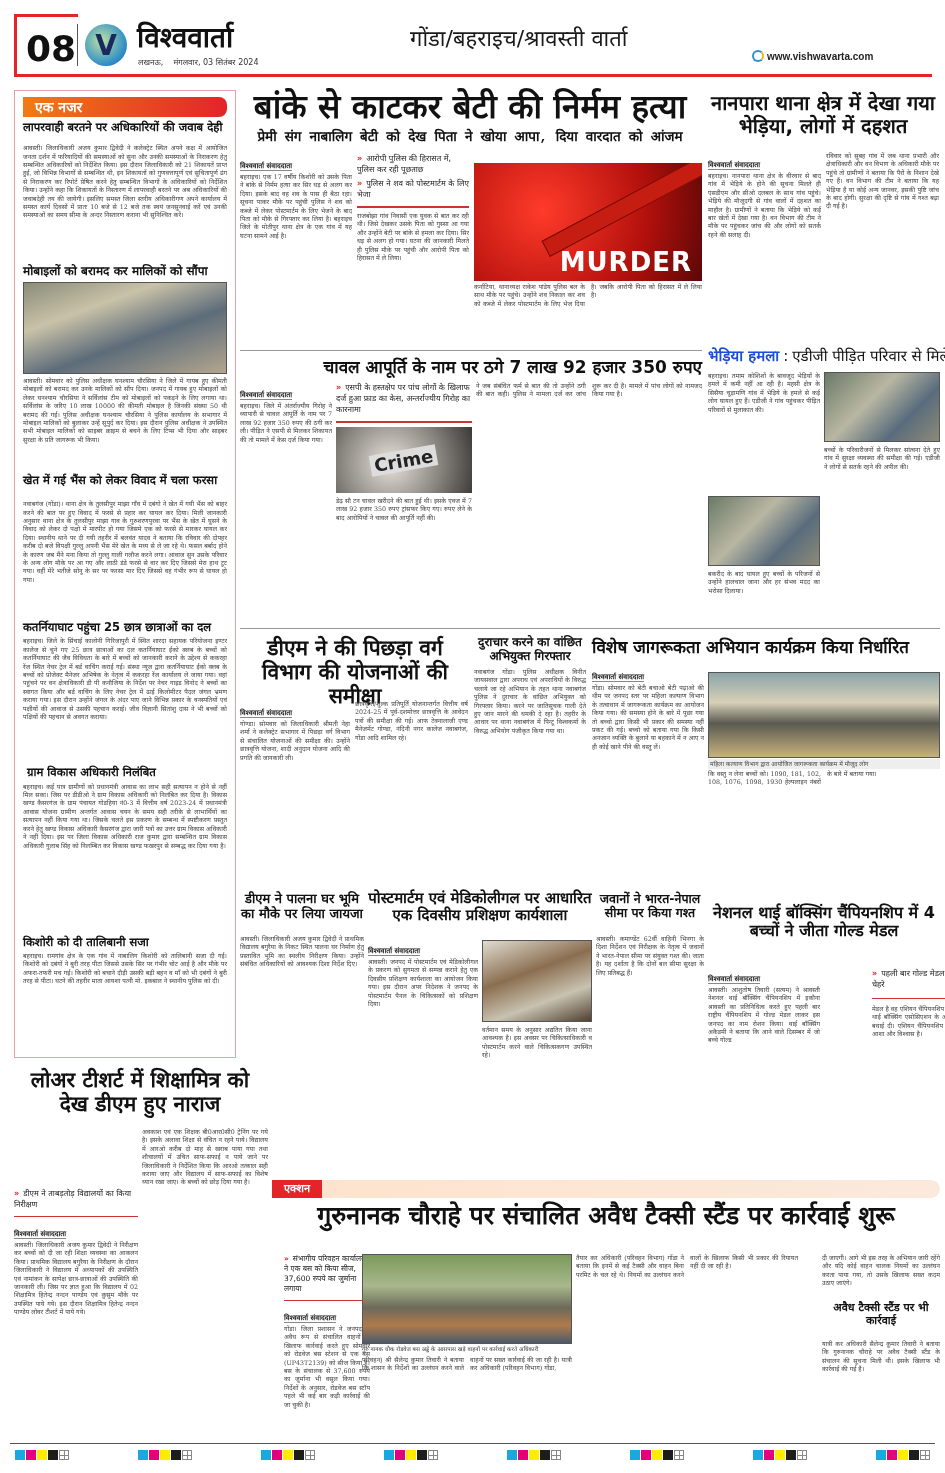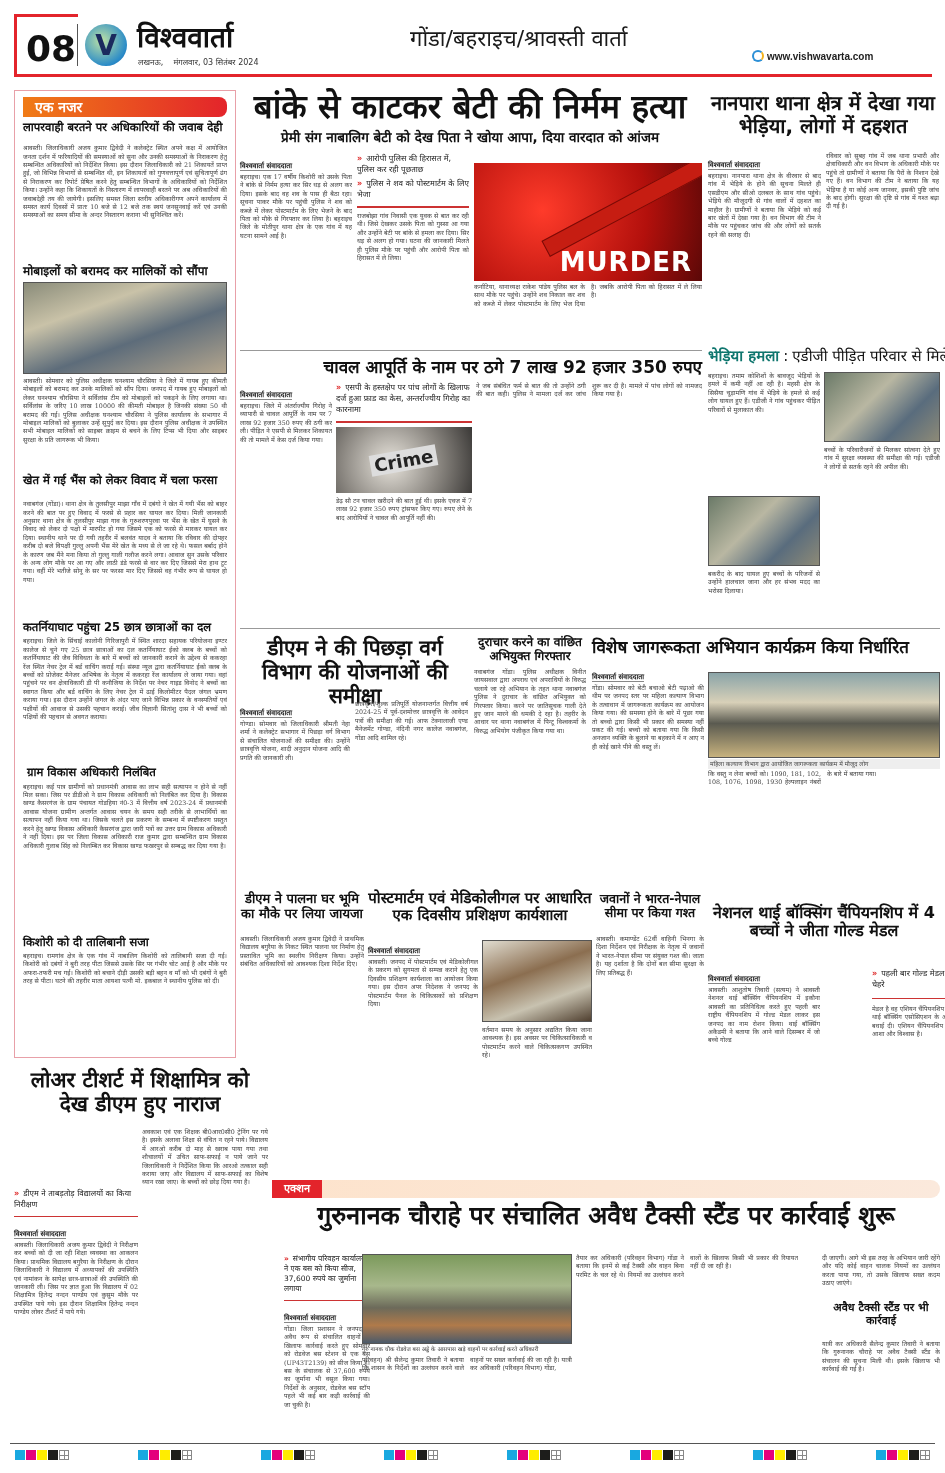--- a/index.html
+++ b/index.html
@@ -49,21 +49,21 @@
   <h3 class="hd" style="font-size:11.5px;margin:3px 0;">कतर्नियाघाट पहुंचा 25 छात्र छात्राओं का दल</h3>
   <p class="txt" style="height:126px;">बहराइच। जिले के सिंचाई कालोनी गिरिजापुरी में स्थित शारदा सहायक परियोजना इण्टर कालेज से चुने गए 25 छात्र छात्राओं का दल कतर्नियाघाट ईको क्लब के बच्चों को कतर्नियाघाट की जैव विविधता के बारे में बच्चों को जानकारी कराने के उद्देश्य से ककरहा रेंज स्थित नेचर ट्रेल में बर्ड वाचिंग कराई गई। संस्था न्यूज द्वारा कतर्नियाघाट ईको क्लब के बच्चों को प्रोजेक्ट मैनेजर अभिषेक के नेतृत्व में ककरहा रेंज कार्यालय ले जाया गया। वहां पहुंचने पर वन क्षेत्राधिकारी डी पी कनौजिया के निर्देश पर नेचर गाइड विनोद ने बच्चों का स्वागत किया और बर्ड वाचिंग के लिए नेचर ट्रेल में ढाई किलोमीटर पैदल जंगल भ्रमण कराया गया। इस दौरान उन्होंने जंगल के अंदर पाए जाने विभिन्न प्रकार के वनस्पतियों एवं पक्षीयों की आवाज से उसकी पहचान कराई। जीव विज्ञानी सितांशु दास ने भी बच्चों को पक्षियों की पहचान से अवगत कराया।</p>
   <h3 class="hd" style="font-size:11.5px;margin:3px 4px;">ग्राम विकास अधिकारी निलंबित</h3>
   <p class="txt" style="height:150px;">बहराइच। कई पात्र ग्रामीणों को प्रधानमंत्री आवास का लाभ सही सत्यापन न होने से नहीं मिल सका। जिस पर डीडीओ ने ग्राम विकास अधिकारी को निलंबित कर दिया है। विकास खण्ड कैसरगंज के ग्राम पंचायत गोडहिया नं0-3 में वित्तीय वर्ष 2023-24 में प्रधानमंत्री आवास योजना ग्रामीण अन्तर्गत आवास चयन के समय सही तरीके से लाभार्थियों का सत्यापन नहीं किया गया था। जिसके चलते इस प्रकरण के सम्बन्ध में स्पष्टीकरण प्रस्तुत करने हेतु खण्ड विकास अधिकारी कैसरगंज द्वारा जारी पत्रों का उत्तर ग्राम विकास अधिकारी ने नहीं दिया। इस पर जिला विकास अधिकारी राज कुमार द्वारा सम्बन्धित ग्राम विकास अधिकारी गुलाब सिंह को निलम्बित कर विकास खण्ड फखरपुर से सम्बद्ध कर दिया गया है।</p>
   <h3 class="hd" style="font-size:11.5px;margin:3px 0;">किशोरी को दी तालिबानी सजा</h3>
   <p class="txt" style="height:118px;">बहराइच। रामगांव क्षेत्र के एक गांव में नाबालिग किशोरी को तालिबानी सजा दी गई। किशोरी को दबंगों ने बुरी तरह पीटा जिससे उसके सिर पर गंभीर चोट आई है और मौके पर अफरा-तफरी मच गई। किशोरी को बचाने दौड़ी उसकी बड़ी बहन व माँ को भी दबंगों ने बुरी तरह से पीटा। घटने की तहरीर माता आयशा पत्नी मो. इकबाल ने स्थानीय पुलिस को दी।</p>
 </section>
 
 <section>
   <h1 class="abs hd" style="left:240px;top:88px;width:460px;font-size:33px;font-weight:bold;text-align:center;white-space:nowrap;">बांके से काटकर बेटी की निर्मम हत्या</h1>
-  <h2 class="abs hd" style="left:240px;top:130px;width:460px;font-size:13.5px;text-align:center;white-space:nowrap;">प्रेमी संग नाबालिग बेटी को देख पिता ने खोया आपा, दिया वारदात को आंजम</h2>
+  <h2 class="abs hd" style="left:240px;top:130px;width:460px;font-size:13.5px;text-align:center;white-space:nowrap;font-family:Liberation Mono, monospace;">प्रेमी संग नाबालिग बेटी को देख पिता ने खोया आपा, दिया वारदात को आंजम</h2>
   <div class="abs" style="left:240px;top:153px;width:112px;">
     <span class="by">विश्ववार्ता संवाददाता</span>
     <p class="txt" style="height:205px;">बहराइच। एक 17 वर्षीय किशोरी को उसके पिता ने बांके से निर्मम हत्या कर सिर धड़ से अलग कर दिया। इसके बाद वह शव के पास ही बैठा रहा। सूचना पाकर मौके पर पहुंची पुलिस ने शव को कब्जे में लेकर पोस्टमार्टम के लिए भेजने के बाद पिता को मौके से गिरफ्तार कर लिया है। बहराइच जिले के मोतीपुर थाना क्षेत्र के एक गांव में यह घटना सामने आई है।</p>
   </div>
   <div class="abs" style="left:357px;top:153px;width:112px;">
     <div class="bullet"><span class="ch">»</span><span>आरोपी पुलिस की हिरासत में, पुलिस कर रही पूछताछ</span></div>
     <div class="bullet" style="margin-top:3px;"><span class="ch">»</span><span>पुलिस ने शव को पोस्टमार्टम के लिए भेजा</span></div>
     <div class="rule" style="margin:6px 0 4px;"></div>
     <p class="txt" style="height:130px;">राजबोझा गांव निवासी एक युवक से बात कर रही थी। जिसे देखकर उसके पिता को गुस्सा आ गया और उन्होंने बेटी पर बांके से हमला कर दिया। सिर धड़ से अलग हो गया। घटना की जानकारी मिलते ही पुलिस मौके पर पहुंची और आरोपी पिता को हिरासत में ले लिया।</p>
   </div>
@@ -96,21 +96,21 @@
     <div style="height:66px;background:radial-gradient(circle at 40% 55%,#e8e4dc,#8a8680 55%,#3a3836);display:flex;align-items:center;justify-content:center;">
       <span style="font-size:18px;font-weight:bold;color:#222;transform:rotate(-10deg);background:#ddd;padding:0 4px;">Crime</span>
     </div>
     <p class="txt" style="height:92px;margin-top:4px;">डेढ़ सौ टन चावल खरीदने की बात हुई थी। इसके एवज में 7 लाख 92 हजार 350 रुपए ट्रांसफर किए गए। रुपए लेने के बाद आरोपियों ने चावल की आपूर्ति नहीं की।</p>
   </div>
   <p class="abs txt" style="left:476px;top:382px;width:226px;height:240px;column-count:2;column-gap:6px;">ने जब संबंधित फर्म से बात की तो उन्होंने ठगी की बात कही। पुलिस ने मामला दर्ज कर जांच शुरू कर दी है। मामले में पांच लोगों को नामजद किया गया है।</p>
 </section>
 
 <section>
   <div class="abs" style="left:708px;top:345px;width:230px;display:flex;align-items:baseline;gap:4px;white-space:nowrap;">
-    <span style="font-size:15px;font-weight:bold;color:#0f766e;">भेड़िया हमला</span>
+    <span style="font-size:15px;font-weight:bold;color:#1d4ed8;">भेड़िया हमला</span>
     <span style="font-size:15px;">:</span>
     <span class="hd" style="font-size:15px;">एडीजी पीड़ित परिवार से मिले</span>
   </div>
   <p class="abs txt" style="left:708px;top:372px;width:112px;height:120px;">बहराइच। तमाम कोशिशों के बावजूद भेड़ियों के हमले में कमी नहीं आ रही है। महसी क्षेत्र के सिसैया चूड़ामणि गांव में भेड़िये के हमले से कई लोग घायल हुए हैं। एडीजी ने गांव पहुंचकर पीड़ित परिवारों से मुलाकात की।</p>
   <div class="abs photo" style="left:824px;top:372px;width:116px;height:70px;"></div>
   <div class="abs photo" style="left:708px;top:496px;width:112px;height:70px;"></div>
   <p class="abs txt" style="left:708px;top:570px;width:112px;height:52px;">बकरीद के बाद घायल हुए बच्चों के परिजनों से उन्होंने हालचाल जाना और हर संभव मदद का भरोसा दिलाया।</p>
   <p class="abs txt" style="left:824px;top:446px;width:116px;height:176px;">बच्चों के परिवारीजनों से मिलकर सांत्वना देते हुए गांव में सुरक्षा व्यवस्था की समीक्षा की गई। एडीजी ने लोगों से सतर्क रहने की अपील की।</p>
 </section>
 

